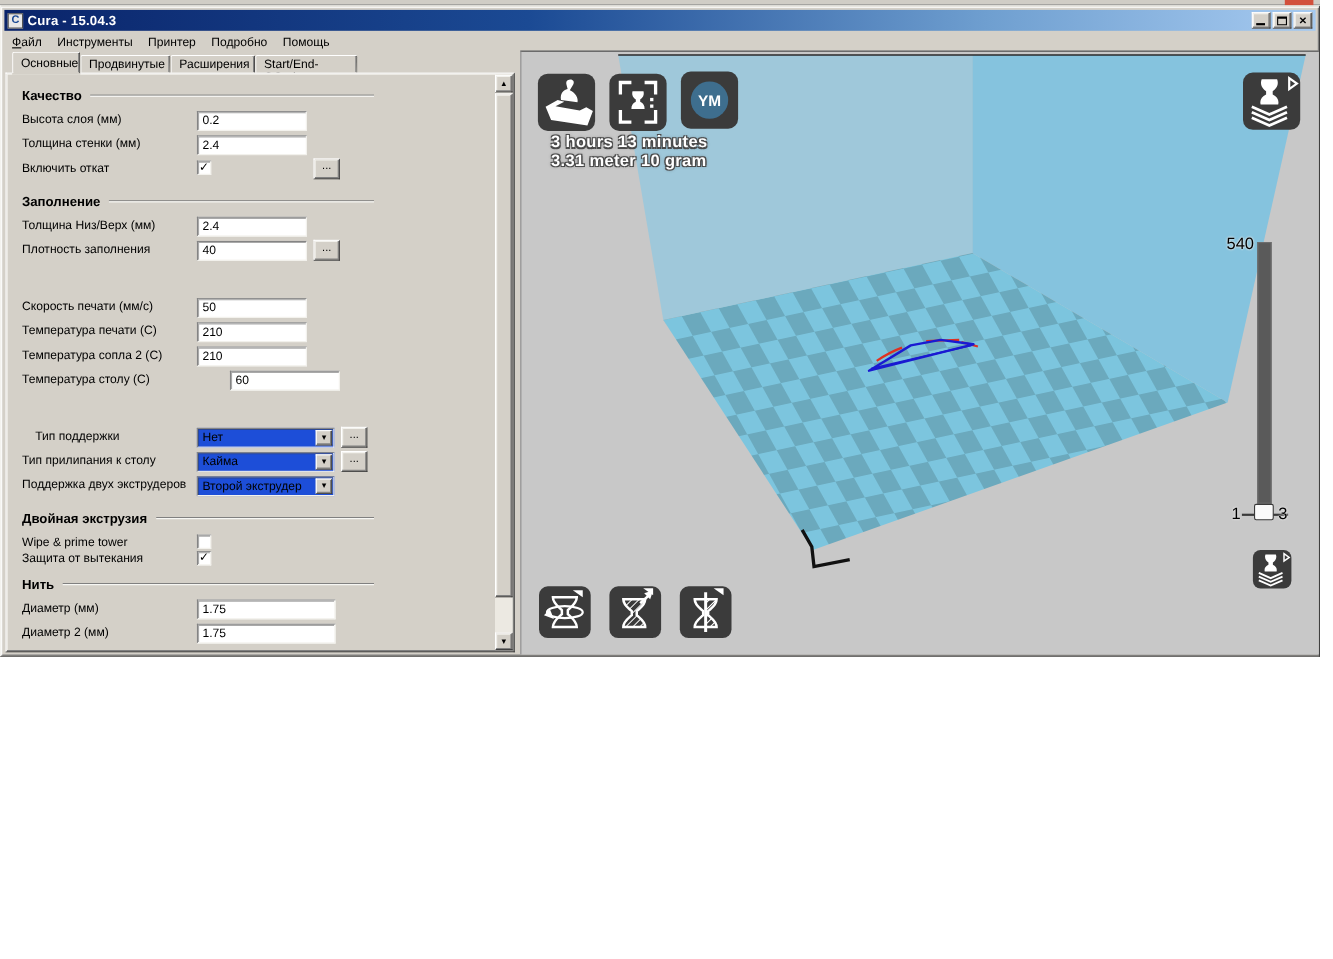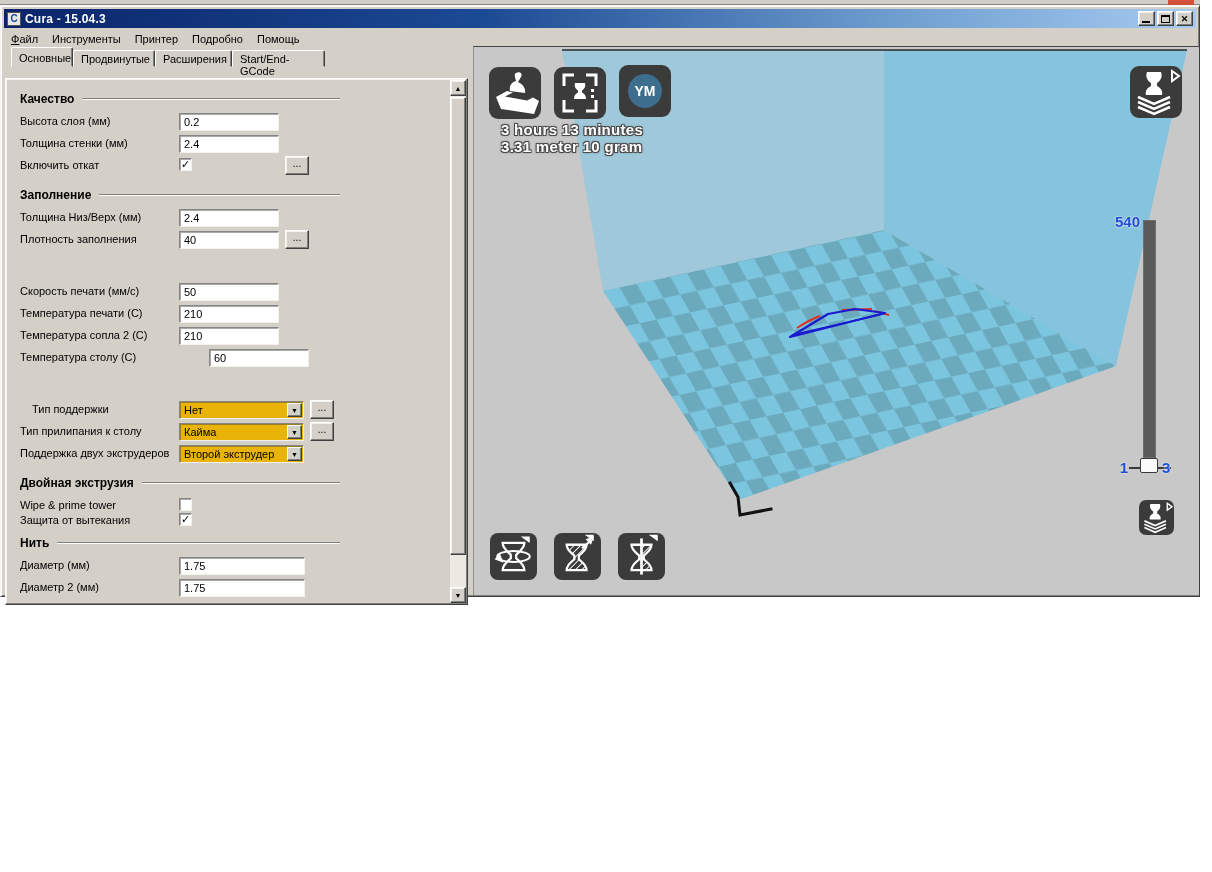--- a/index.html
+++ b/index.html
@@ -33,30 +33,30 @@
   .menu-item.accel::first-letter { text-decoration:underline; }
 
   
   .tabstrip { position:absolute; left:4px; top:41px; width:463px; height:20px; }
   .tab { position:absolute; top:3px; height:17px; background:#d4d0c8;
     border:1px solid; border-color:#fff #404040 #d4d0c8 #fff; box-shadow:inset -1px 0 0 #808080;
     border-radius:2px 2px 0 0; font-size:11px; padding:2px 7px 0 7px; color:#000; }
   .tab.active { top:0; height:20px; z-index:3; padding-top:4px; box-shadow:inset -1px 0 0 #808080, 0 1px 0 #d4d0c8; }
 
   
-  .tab-page { position:absolute; left:4px; top:72px; width:463px; height:527px; background:#d4d0c8;
+  .tab-page { position:absolute; left:4px; top:60px; width:463px; height:527px; background:#d4d0c8;
     border:1px solid; border-color:#fff #404040 #404040 #fff; box-shadow:inset -1px -1px 0 #808080, inset 1px 1px 0 #f2f1ec; }
   .settings { position:absolute; left:0; top:0; right:18px; bottom:0; overflow:hidden; }
   .sec-header { position:absolute; left:14px; width:320px; height:16px; display:flex; align-items:center; }
   .sec-title { font-size:12px; font-weight:bold; color:#000; white-space:nowrap; }
   .sec-rule { flex:1; height:2px; margin-left:8px; border-top:1px solid #808080; border-bottom:1px solid #fcfcfa; }
   .row-label { position:absolute; left:14px; font-size:11px; color:#000; white-space:nowrap; }
   .field { position:absolute; height:18px; background:#fff; border:1px solid; border-color:#848484 #f2f1ec #f2f1ec #848484;
     box-shadow:inset 1px 1px 0 rgba(64,64,64,.45); font-size:11px; color:#000; padding:2px 0 0 4px; }
-  .combo { position:absolute; height:18px; background:#eab308; border:1px solid; border-color:#848484 #f2f1ec #f2f1ec #848484;
+  .combo { position:absolute; height:18px; background:#1d4ed8; border:1px solid; border-color:#848484 #f2f1ec #f2f1ec #848484;
     box-shadow:inset 1px 1px 0 rgba(64,64,64,.45); font-size:11px; color:#000; padding:2px 0 0 4px; }
   .combo-arrow { position:absolute; right:1px; top:1px; bottom:1px; width:15px; background:#d4d0c8;
     border:1px solid; border-color:#fff #404040 #404040 #fff; box-shadow:inset -1px -1px 0 #808080;
     font-size:7px; color:#000; display:flex; align-items:center; justify-content:center; }
   .checkbox { position:absolute; width:13px; height:13px; background:#fff; border:1px solid; border-color:#848484 #f2f1ec #f2f1ec #848484;
     box-shadow:inset 1px 1px 0 rgba(64,64,64,.45); font-size:11px; line-height:11px; color:#000; text-align:center; }
   .dots-btn { position:absolute; width:24px; height:19px; background:#d4d0c8; border:1px solid; border-color:#fff #404040 #404040 #fff;
     box-shadow:inset -1px -1px 0 #808080, inset 1px 1px 0 #f2f1ec; font-size:10px; text-align:center; color:#000; padding-top:1px; }
 
   
@@ -72,21 +72,21 @@
   .scene-svg { position:absolute; left:0; top:0; }
 
   .btn3d { position:absolute; width:52px; height:52px; background:#3b3b3b; border-radius:9px; }
   .btn3d.sz47 { width:47px; height:47px; border-radius:8px; }
   .btn3d.sz35 { width:35px; height:35px; border-radius:7px; }
   .btn3d svg { position:absolute; left:0; top:0; }
 
   .stats { position:absolute; left:27px; color:#fff; font-size:15px; font-weight:bold; letter-spacing:.3px;
     text-shadow:-1px -1px 0 #4a4a4a, 1px -1px 0 #4a4a4a, -1px 1px 0 #4a4a4a, 1px 1px 0 #4a4a4a, 0 0 3px #4a4a4a; }
 
-  .slider-label { position:absolute; font-size:15px; color:#1d4ed8; text-shadow:0 0 2px #e8e8e8, 0 0 2px #e8e8e8;font-weight:bold; }
+  .slider-label { position:absolute; font-size:15px; color:#000000; text-shadow:0 0 2px #e8e8e8, 0 0 2px #e8e8e8; }
   .slider-track { position:absolute; left:669px; top:173px; width:13px; height:238px; background:#5a5a5a; border:1px solid #6e6e6e; }
   .slider-line { position:absolute; left:655px; top:420px; width:42px; height:2px; background:#3a3a3a; }
   .slider-handle { position:absolute; left:666px; top:411px; width:18px; height:15px; background:#fafafa; border:1px solid #3a3a3a; border-radius:2px; }
 </style>
 </head>
 <body>
 
 <div class="bg-strip">
   <div class="bg-strip-red"></div>
 </div>

